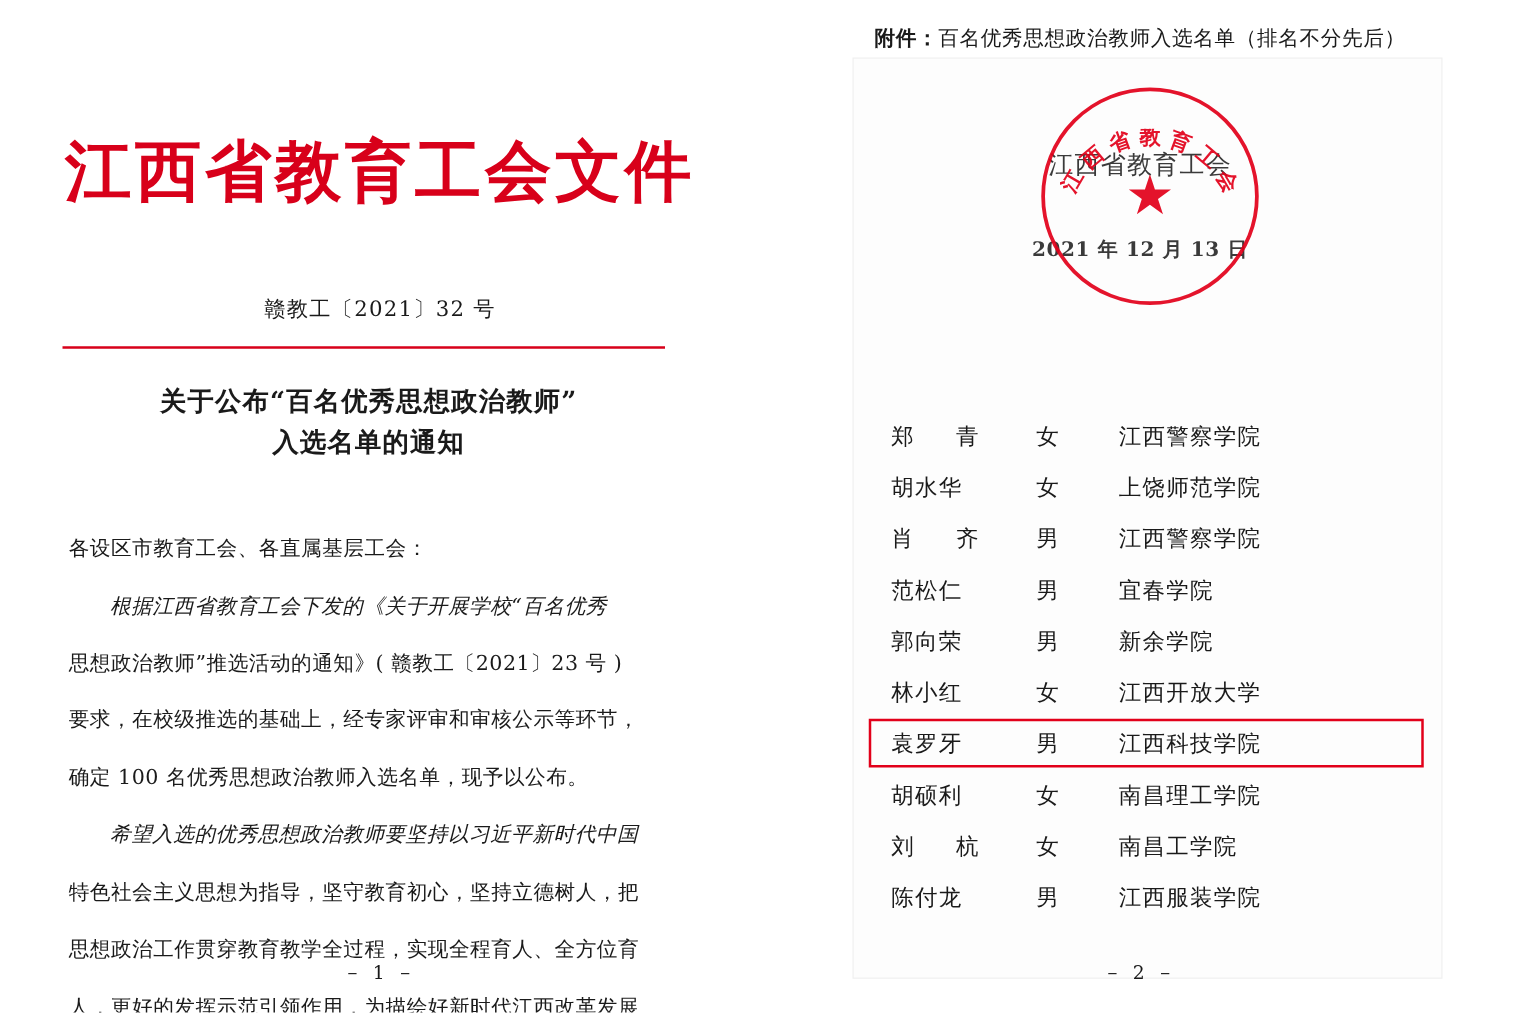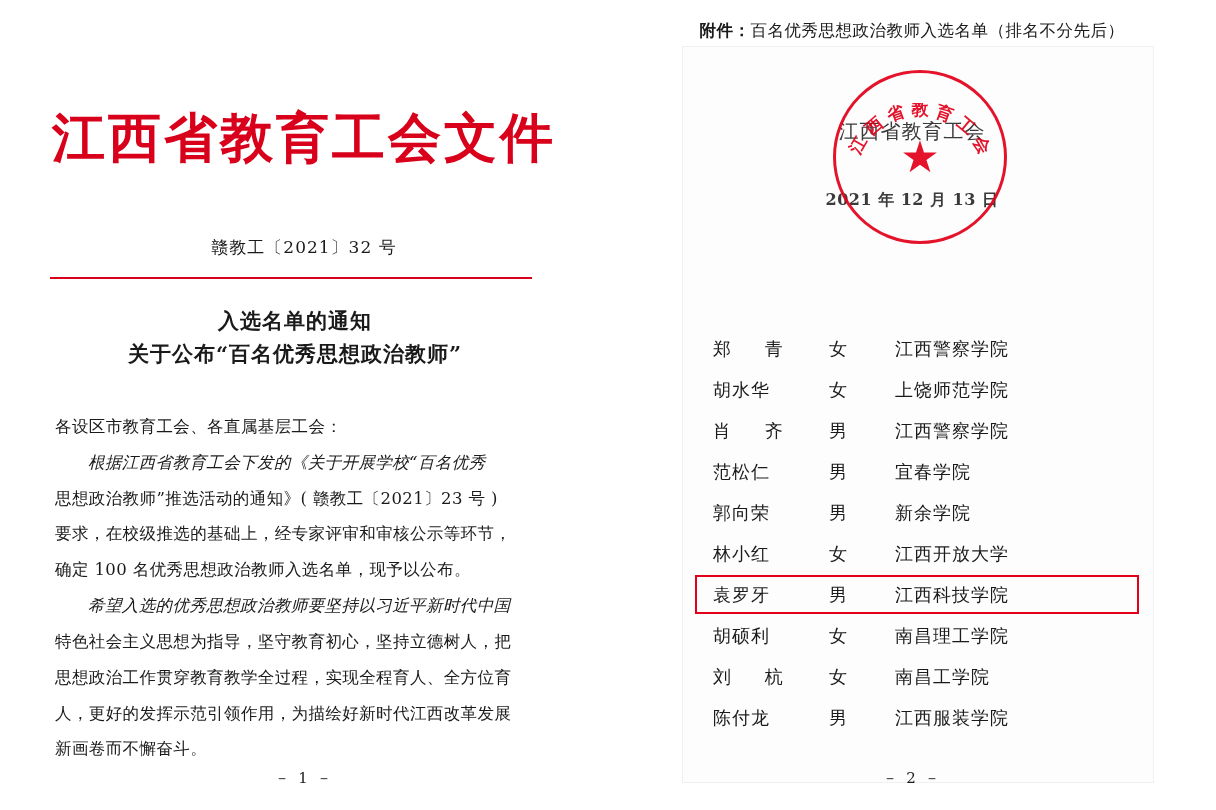--- a/index.html
+++ b/index.html
@@ -74,21 +74,21 @@
     position: absolute;
     top: 410px;
     left: 55px;
     width: 480px;
     font-size: 16.5px;
     line-height: 2.05;
     letter-spacing: 0.4px;
     text-align: justify;
   }
   .body-text p {
-    margin: 0 0 2px 0;
+    margin: 12px 0 2px 0;
   }
   .body-text p.indent {
     text-indent: 2em;
     font-style: italic;
   }
   .page-num {
     position: absolute;
     bottom: 22px;
     width: 100%;
     text-align: center;
@@ -225,22 +225,22 @@
 </head>
 <body>
 
 <div class="pages">
 
   <div class="page-one">
     <div class="doc-title">江西省教育工会文件</div>
     <div class="doc-number">赣教工〔2021〕32 号</div>
     <div class="red-rule"></div>
     <div class="subject">
+      <div>关于公布“百名优秀思想政治教师”</div>
       <div>入选名单的通知</div>
-      <div>关于公布“百名优秀思想政治教师”</div>
     </div>
     <div class="body-text">
       <p>各设区市教育工会、各直属基层工会：</p>
       <p class="indent">根据江西省教育工会下发的《关于开展学校“百名优秀</p>
       <p>思想政治教师”推选活动的通知》( 赣教工〔2021〕23 号 )</p>
       <p>要求，在校级推选的基础上，经专家评审和审核公示等环节，</p>
       <p>确定 100 名优秀思想政治教师入选名单，现予以公布。</p>
       <p class="indent">希望入选的优秀思想政治教师要坚持以习近平新时代中国</p>
       <p>特色社会主义思想为指导，坚守教育初心，坚持立德树人，把</p>
       <p>思想政治工作贯穿教育教学全过程，实现全程育人、全方位育</p>

